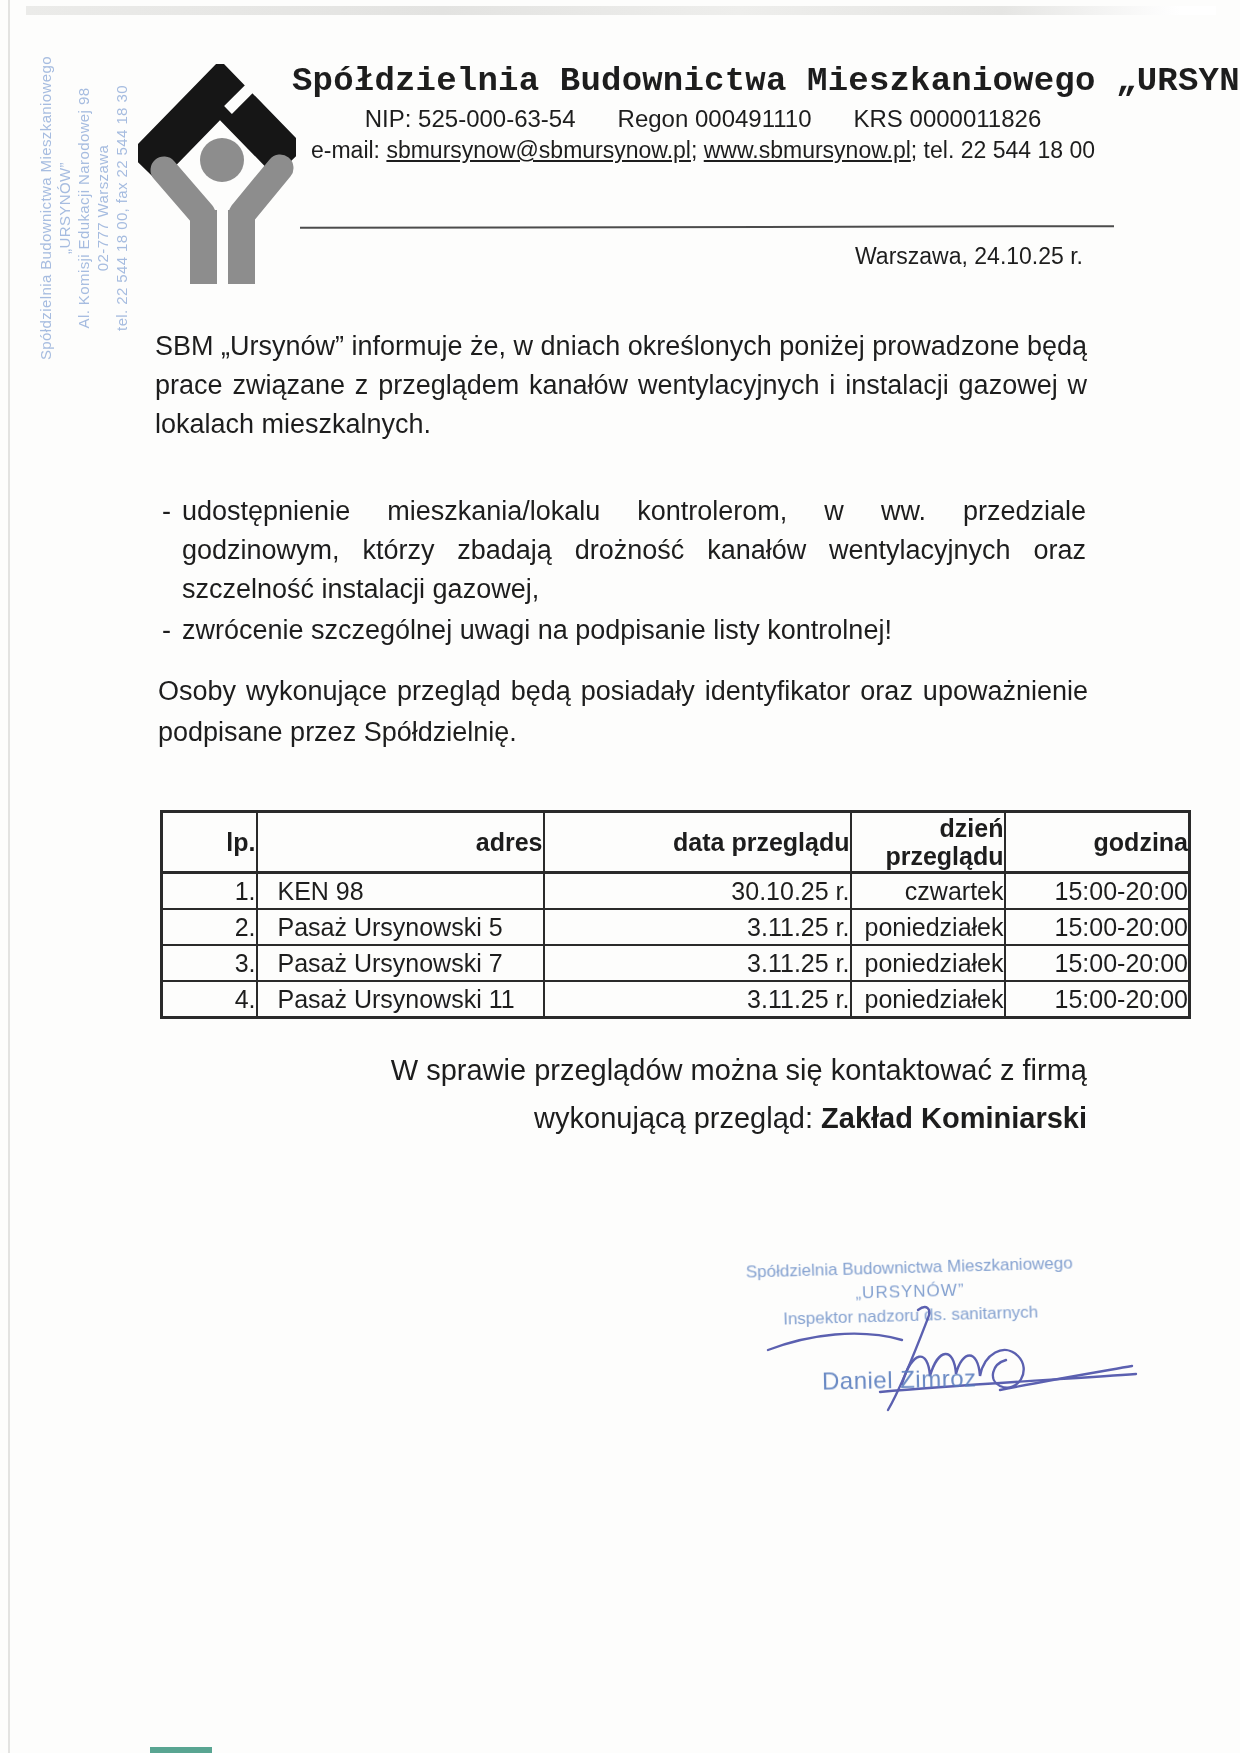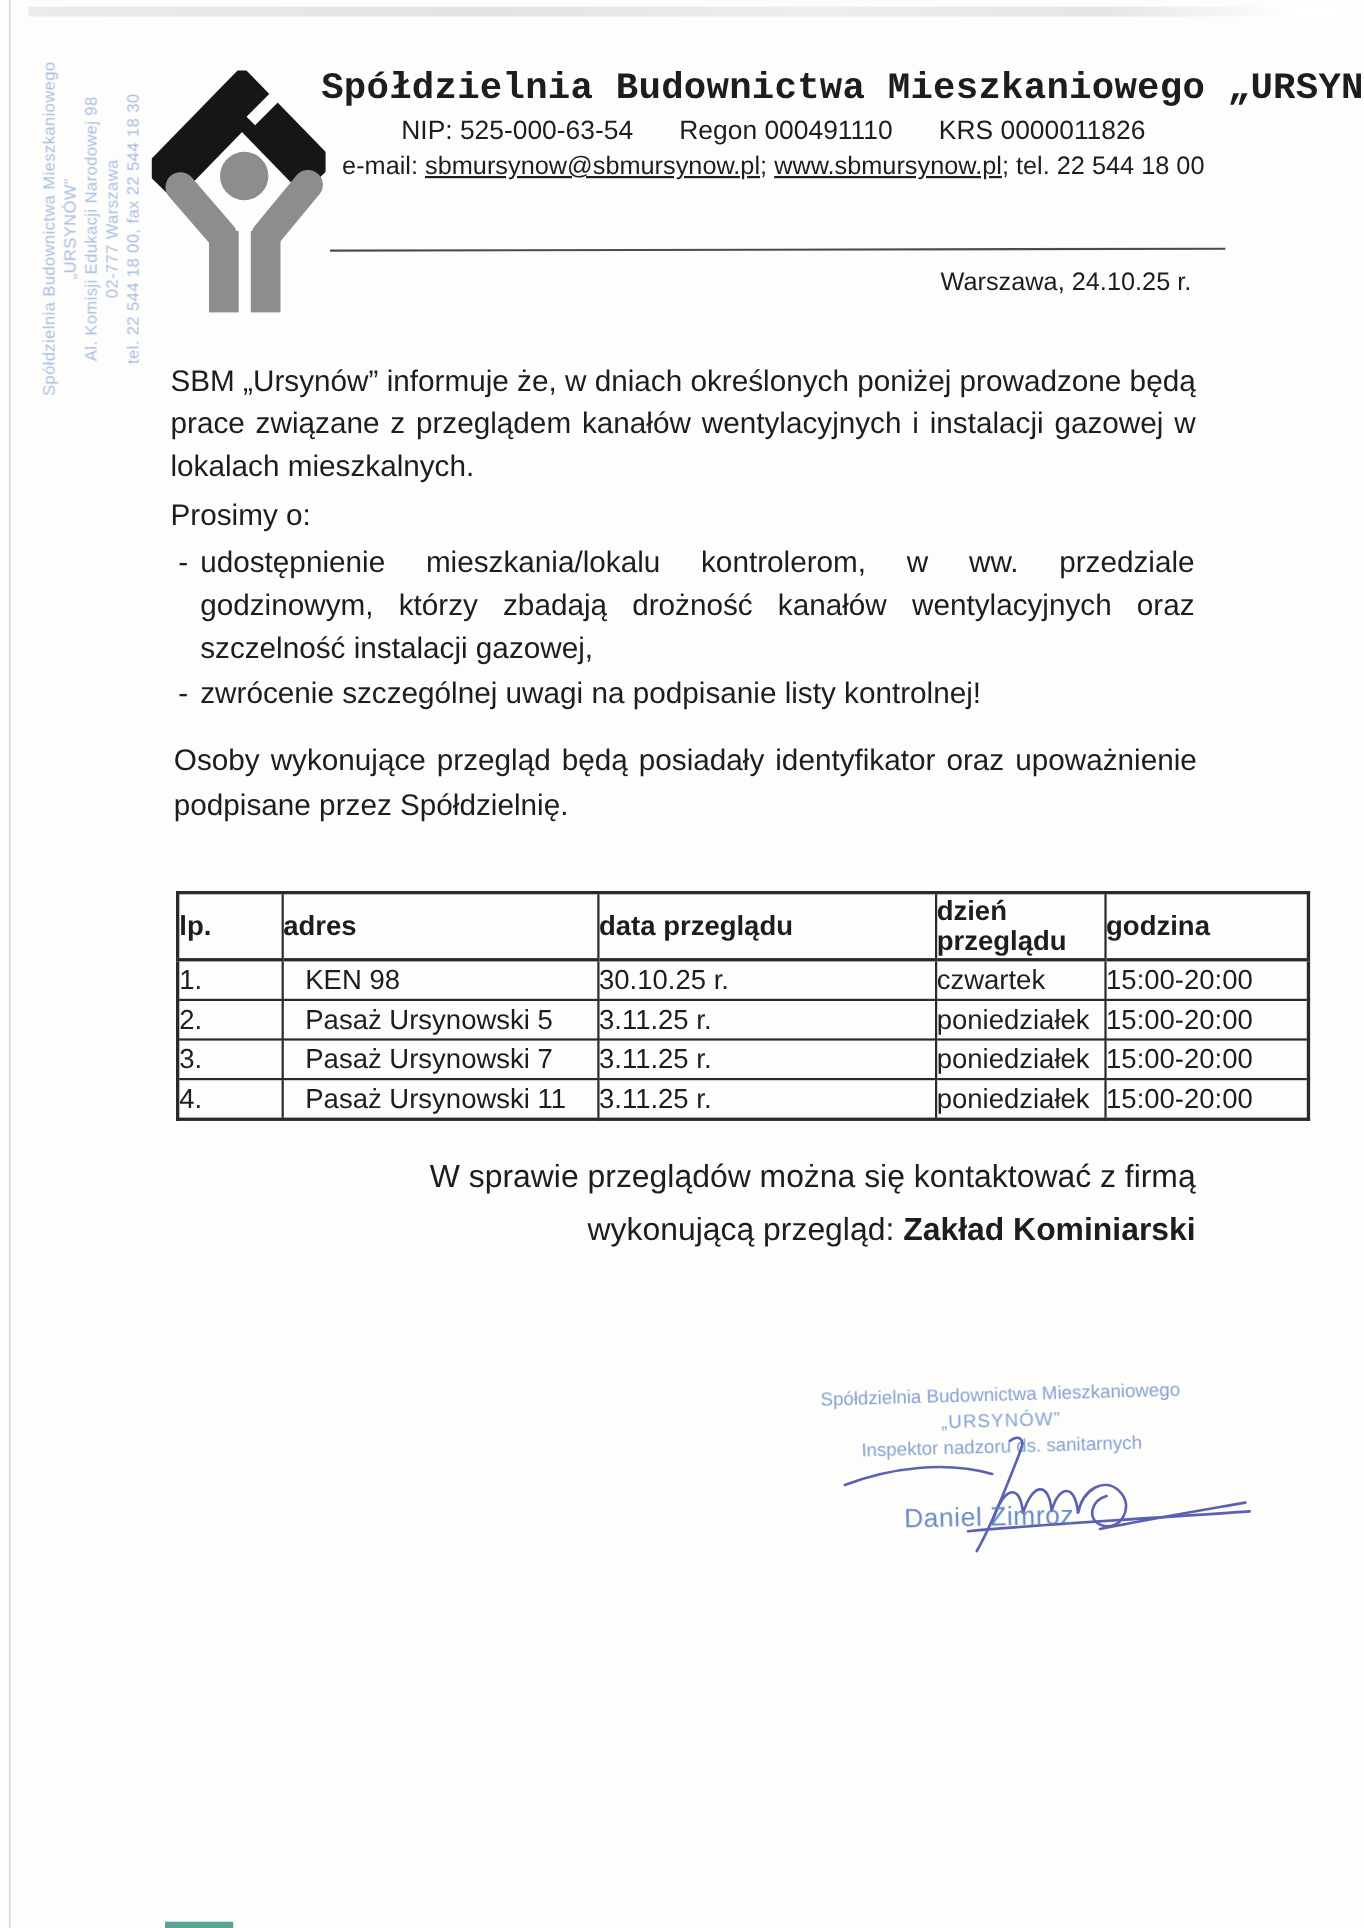--- a/index.html
+++ b/index.html
@@ -42,21 +42,21 @@
   .prosimy{position:absolute;left:155px;top:453px;width:932px;font-size:27px;}
   .list{position:absolute;left:158px;top:492px;width:928px;font-size:27px;line-height:39px;}
   .li{position:relative;padding-left:24px;text-align:justify;}
   .li + .li{margin-top:2px;text-align:left;}
   .dash{position:absolute;left:4px;top:0;}
   .p2{position:absolute;left:158px;top:644px;width:930px;font-size:27px;line-height:41px;text-align:justify;}
 
   
   .sched{position:absolute;left:160px;top:810px;width:1028px;border-collapse:collapse;table-layout:fixed;
     font-size:25px;}
-  .sched th,.sched td{border:2px solid #2a2a2a;text-align:left;vertical-align:middle;padding:0;}
+  .sched th,.sched td{border:2px solid #2a2a2a;text-align:right;vertical-align:middle;padding:0;}
   .sched th{font-weight:bold;height:58px;line-height:28px;border-bottom-width:3px;}
   .sched td{height:34px;}
   .sched td.cell-adres{text-align:left;padding-left:20px;}
   .sched{border:3px solid #2a2a2a;}
 
   
   .contact{position:absolute;left:155px;top:1046px;width:932px;text-align:right;font-size:29px;line-height:48px;}
   .emil-line{position:absolute;left:158px;top:1160px;width:1000px;font-size:30px;}
   .bold{font-weight:bold;}
   .phone{font-weight:bold;text-decoration:underline;}
@@ -105,21 +105,20 @@
       <span>e-mail: </span><span class="h-link">sbmursynow@sbmursynow.pl</span><span>; </span><span class="h-link">www.sbmursynow.pl</span><span>; tel. 22 544 18 00</span>
     </div>
   </div>
 
   <div class="header-rule"></div>
 
   <div class="date-line">Warszawa, 24.10.25 r.</div>
 
   <p class="p1">SBM „Ursynów” informuje że, w dniach określonych poniżej prowadzone będą prace związane z przeglądem kanałów wentylacyjnych i instalacji gazowej w lokalach mieszkalnych.</p>
 
-  <div class="prosimy">Prosimy o:</div>
 
   <div class="list">
     <div class="li">
       <span class="dash">-</span>
       <span>udostępnienie mieszkania/lokalu kontrolerom, w ww. przedziale godzinowym, którzy zbadają drożność kanałów wentylacyjnych oraz szczelność instalacji gazowej,</span>
     </div>
     <div class="li">
       <span class="dash">-</span>
       <span>zwrócenie szczególnej uwagi na podpisanie listy kontrolnej!</span>
     </div>

